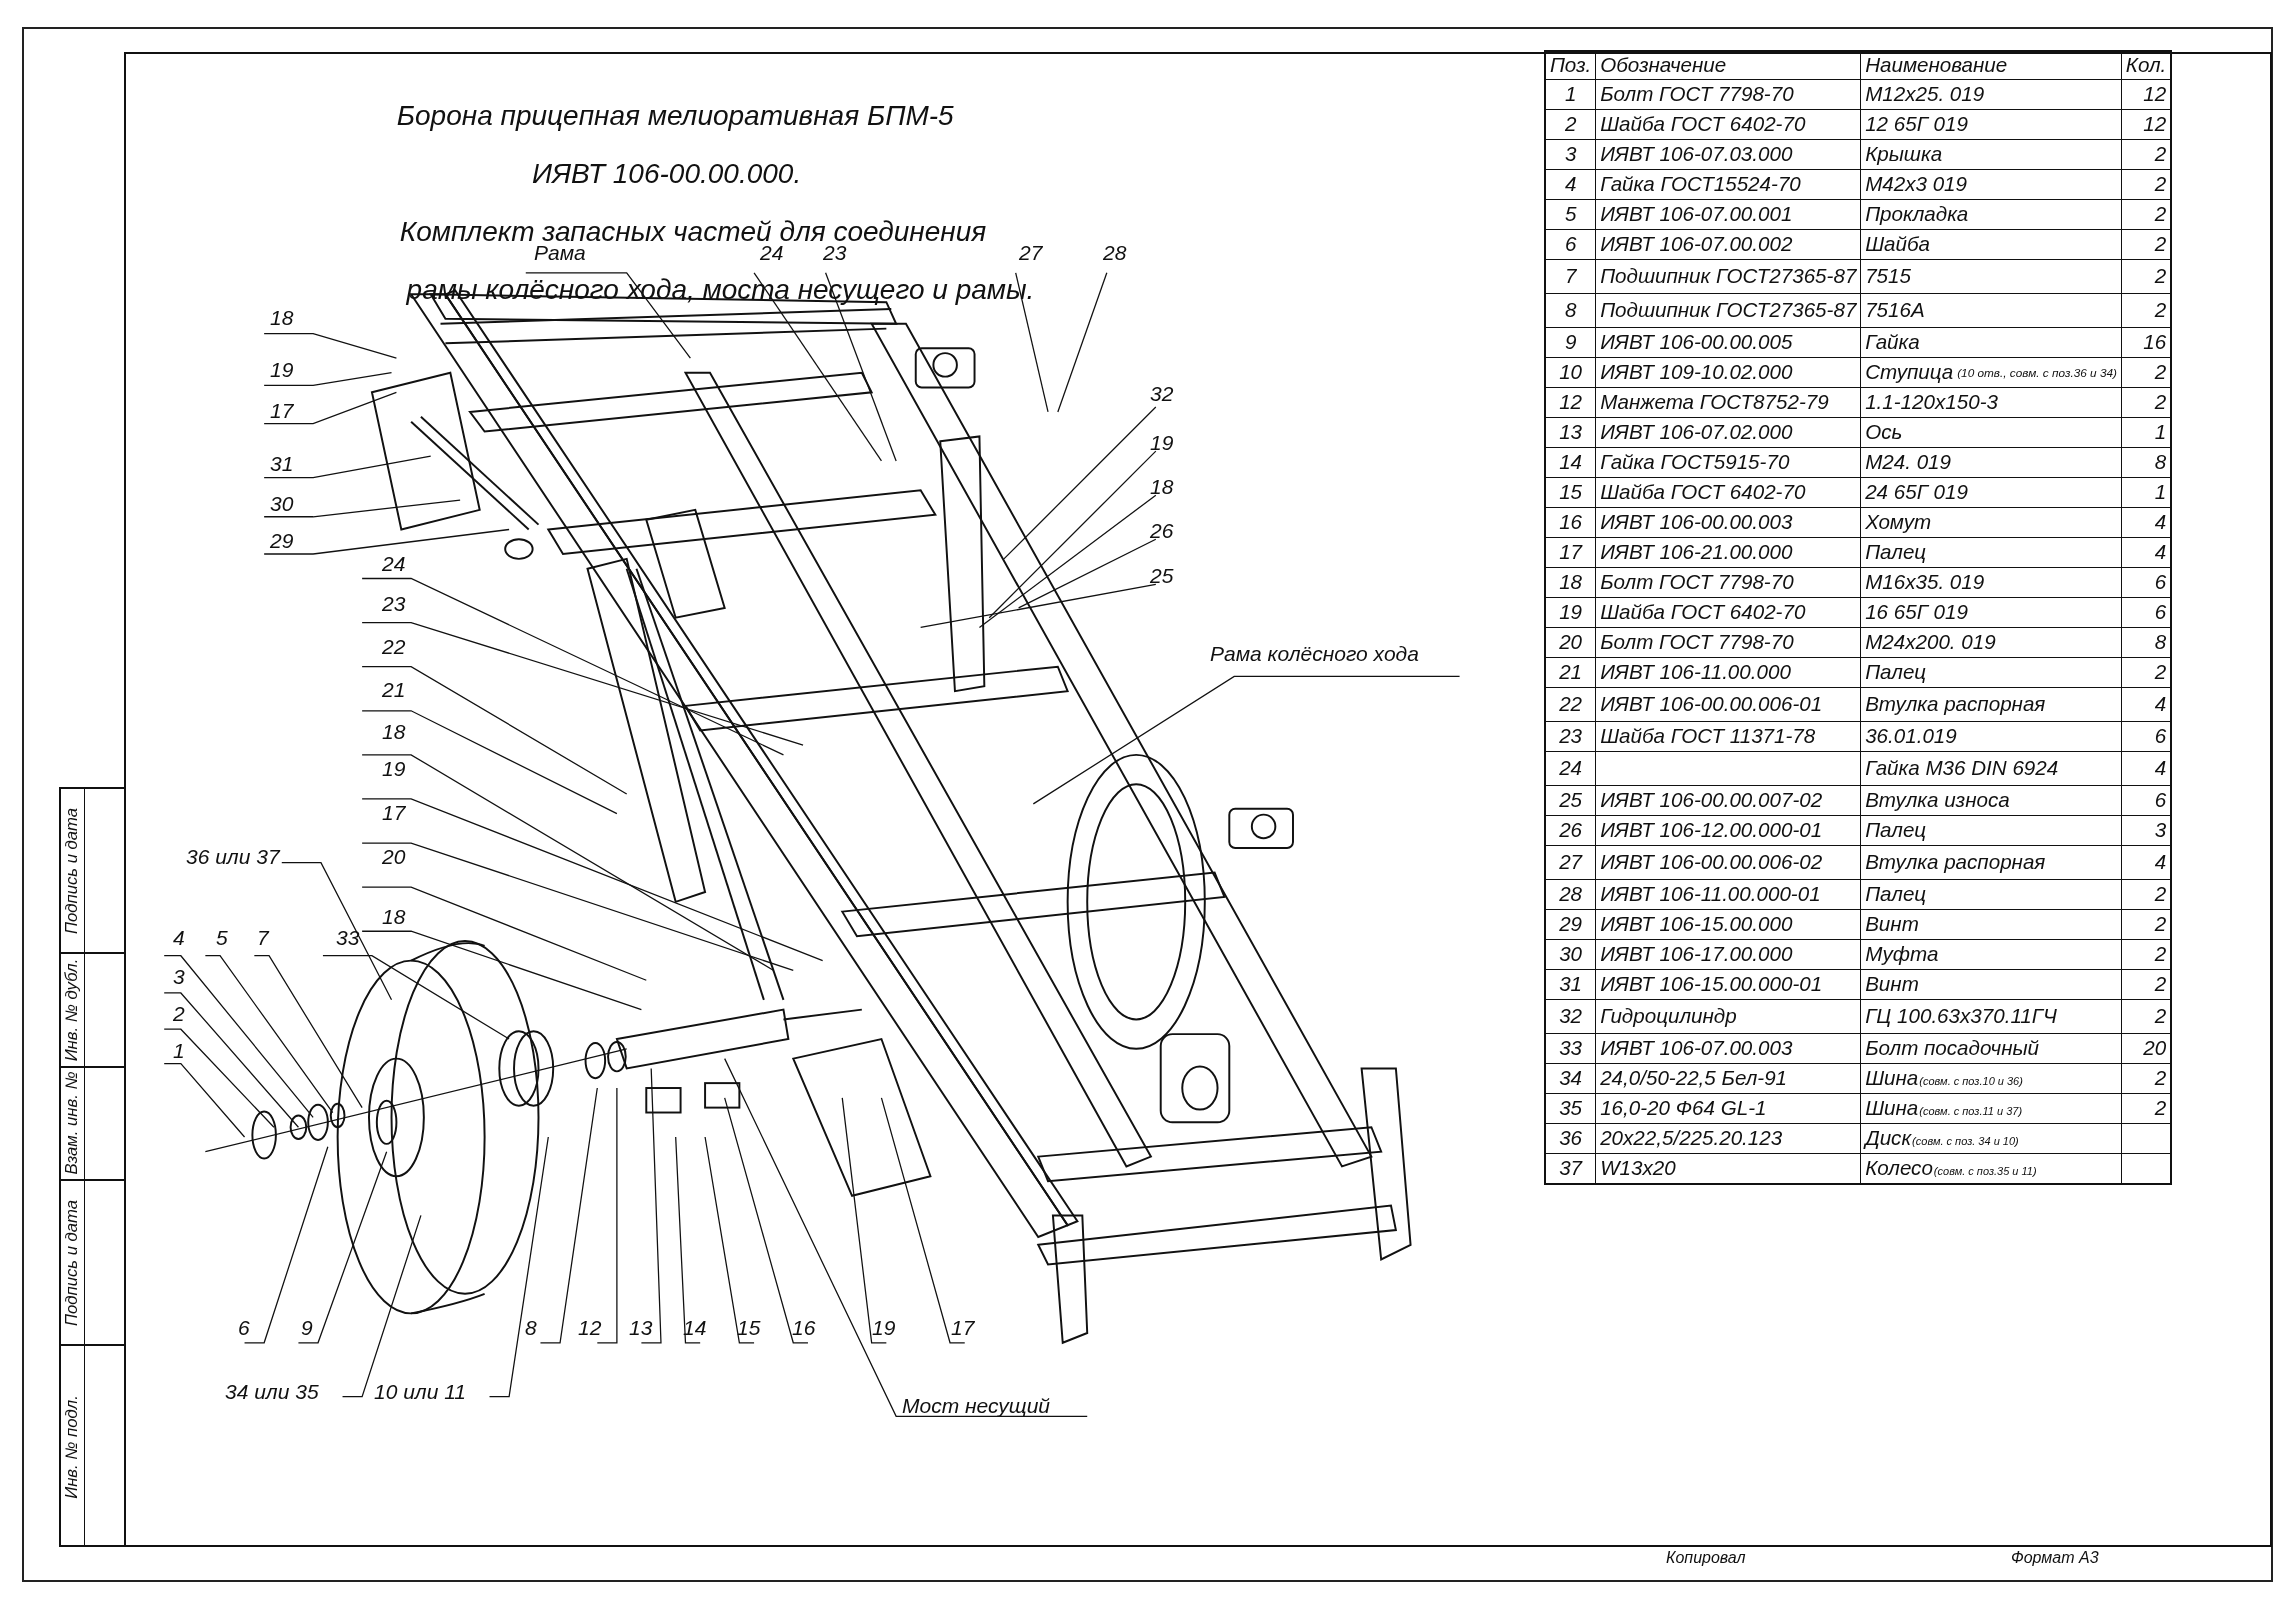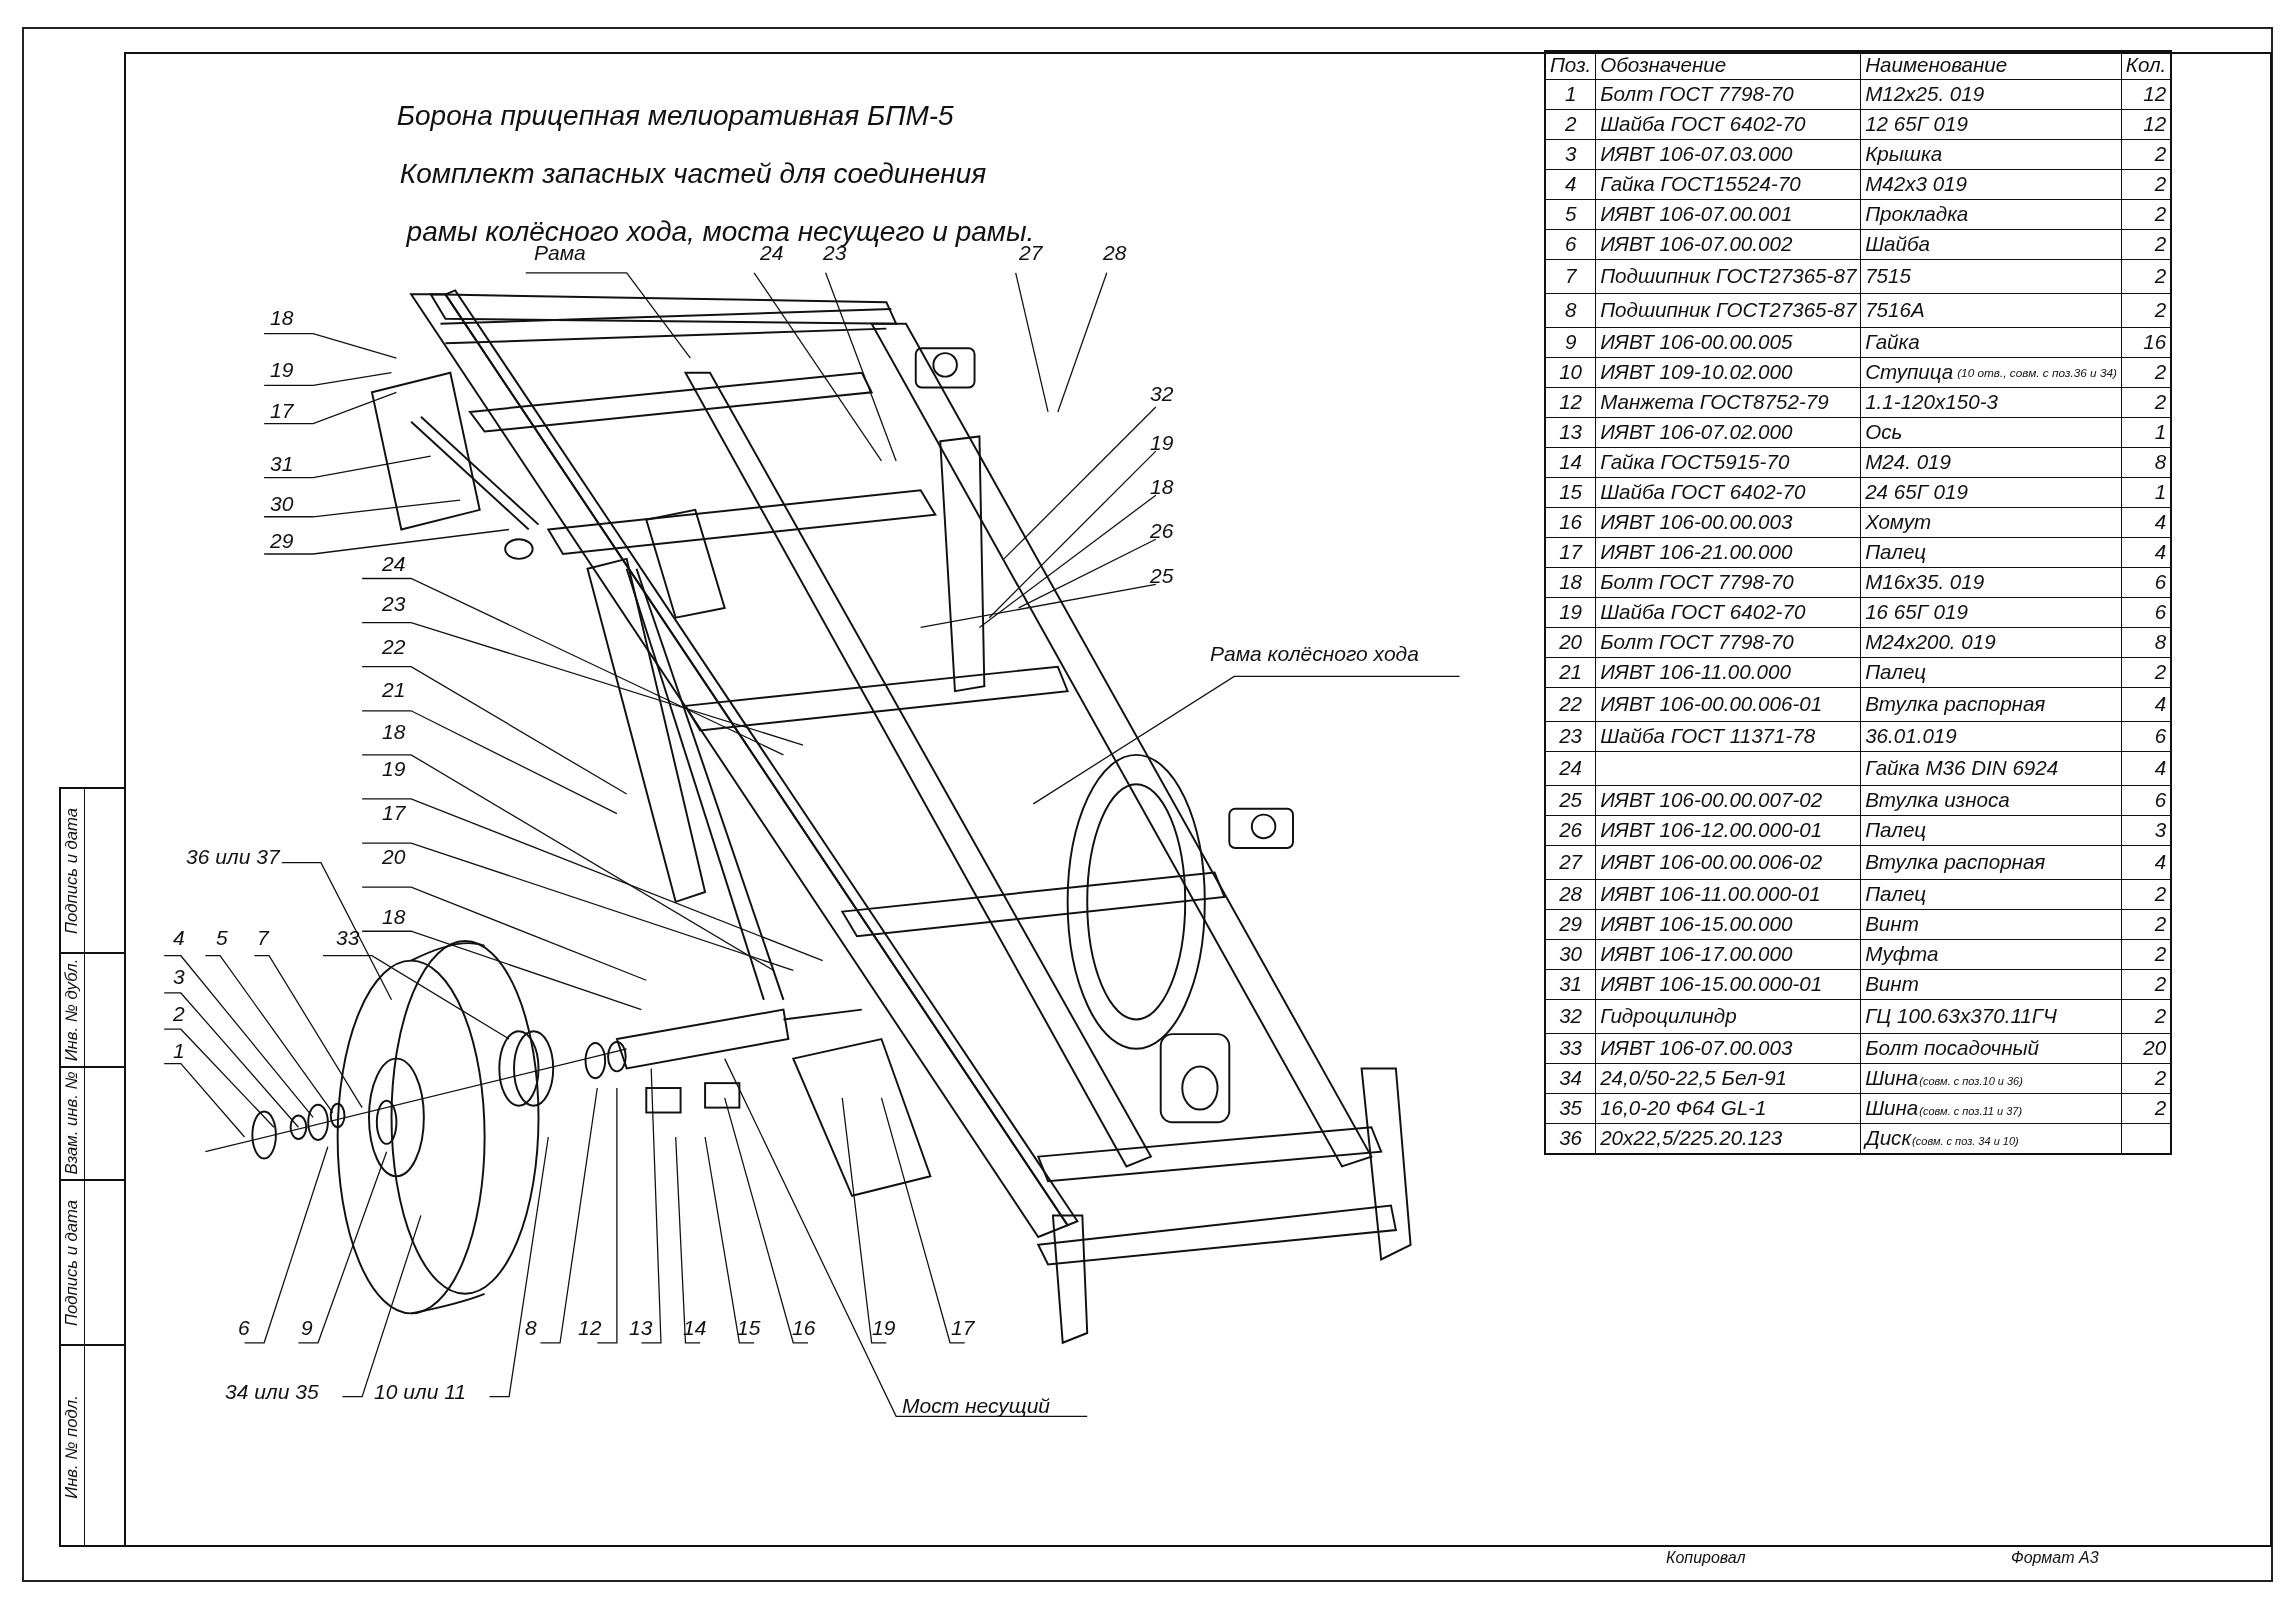--- a/index.html
+++ b/index.html
@@ -58,20 +58,21 @@
   </div>
   <div class="cell" style="top:557px;height:201px;border-bottom:none;">
     <div class="lbl">
         <span>Инв. № подл.</span>
       </div>
   </div>
 </div>
 
 <div class="title">
   <div class="t1">Борона прицепная мелиоративная БПМ-5</div>
+  <div class="t2">ИЯВТ 106-00.00.000.</div>
   <div class="t3">Комплект запасных частей для соединения</div>
   <div class="t4">рамы колёсного хода, моста несущего и рамы.</div>
 </div>
 
 <svg class="drawing" width="1411" height="1490" viewBox="128 53 1440 1520" fill="none" stroke="#111" stroke-width="2">
 
   <g>
     <polygon points="420,300 455,300 1090,1250 1060,1262"></polygon>
     <polygon points="455,300 465,296 1100,1246 1090,1250"></polygon>
     <polygon points="890,330 925,330 1400,1180 1370,1190"></polygon>
@@ -456,18 +457,24 @@
         <td>16,0-20 Ф64 GL-1</td>
         <td><span>Шина</span><span class="note-inline">(совм. с поз.11 и 37)</span></td>
         <td class="qty">2</td>
       </tr>
       <tr>
         <td class="pos">36</td>
         <td>20х22,5/225.20.123</td>
         <td><span>Диск</span><span class="note-inline">(совм. с поз. 34 и 10)</span></td>
         <td class="qty"></td>
       </tr>
+      <tr>
+        <td class="pos">37</td>
+        <td>W13х20</td>
+        <td><span>Колесо</span><span class="note-inline">(совм. с поз.35 и 11)</span></td>
+        <td class="qty"></td>
+      </tr>
     </tbody>
 </table>
 
 <div class="footer" style="left:1666px;">Копировал</div>
 <div class="footer" style="left:2011px;">Формат А3</div>
 
 
 </body></html>

